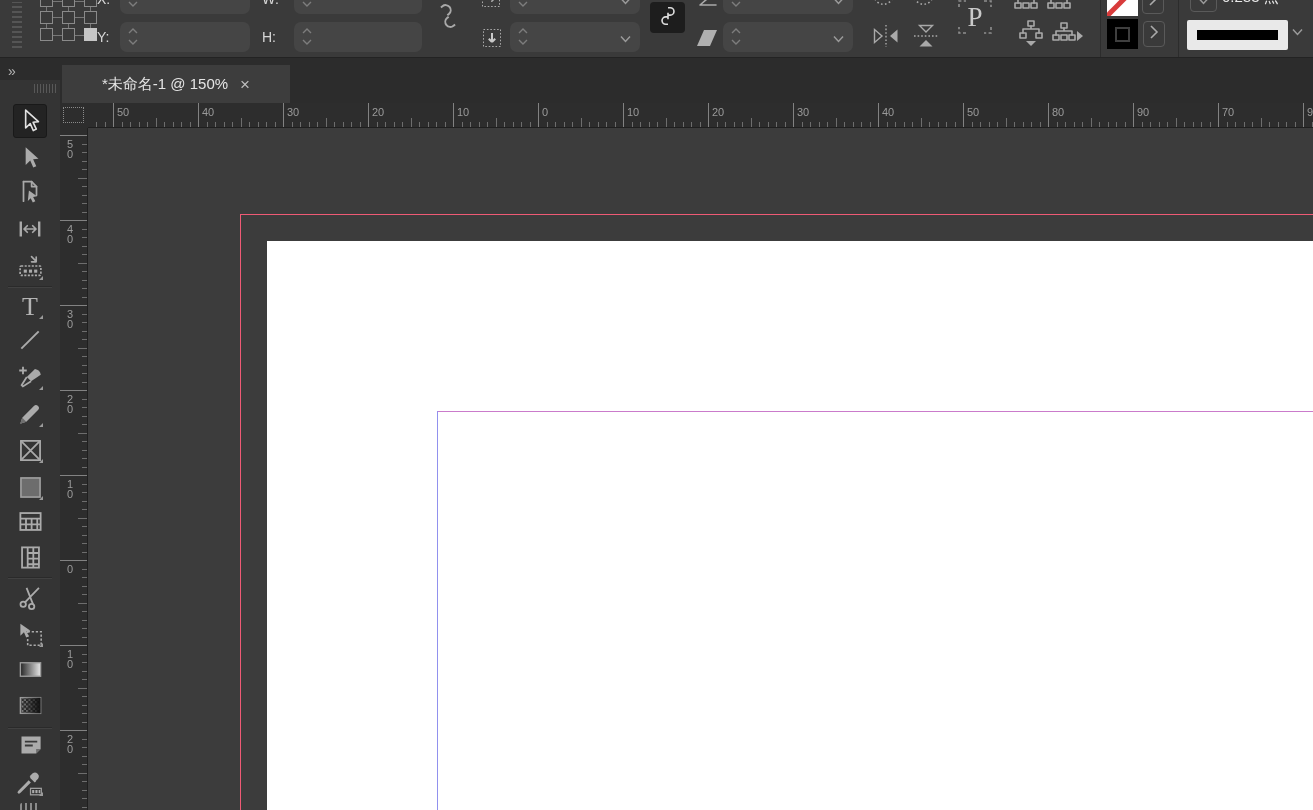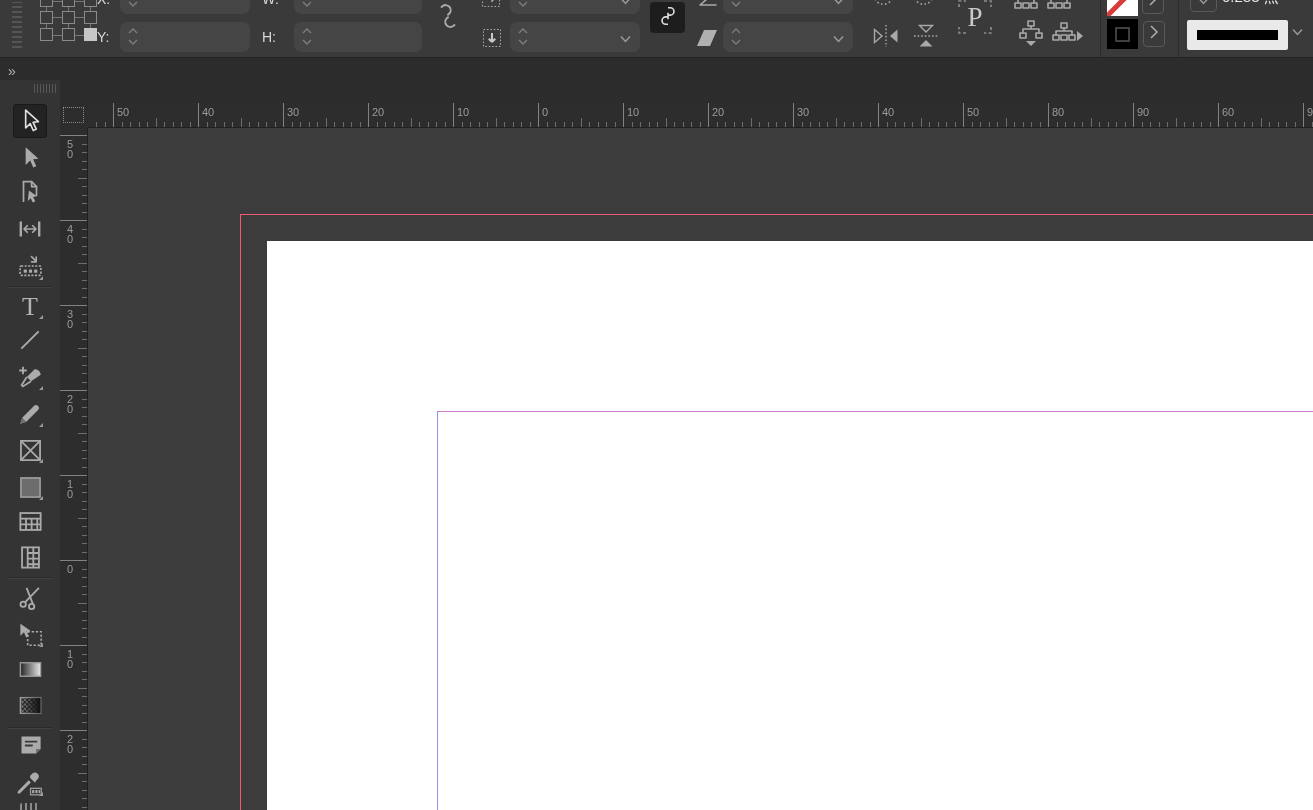--- a/index.html
+++ b/index.html
@@ -294,20 +294,24 @@
   <div id="stroke-style">
         <div class="bar"></div>
       </div>
   <span id="stroke-style-chev"><svg width="13" height="12" viewBox="0 0 13 12">
           <path d="M2 3.5 l4.5 5 4.5-5" stroke="#9a9a9a" stroke-width="1.5" fill="none"></path>
         </svg></span>
 </div>
 
 <div id="tab-strip">
   <div id="collapse">»</div>
+  <div id="doc-tab">
+    <span>*未命名-1 @ 150%</span>
+    <span class="close">×</span>
+  </div>
 </div>
 
 <div id="ruler-corner">
       <div class="dotbox"></div>
     </div>
 <div id="h-ruler">
       <div class="htick-major" style="left: 25px;"></div>
       <div class="hlab" style="left: 29px;">50</div>
       <div class="htick-major" style="left: 110px;"></div>
       <div class="hlab" style="left: 114px;">40</div>
@@ -327,21 +331,21 @@
       <div class="hlab" style="left: 709px;">30</div>
       <div class="htick-major" style="left: 790px;"></div>
       <div class="hlab" style="left: 794px;">40</div>
       <div class="htick-major" style="left: 875px;"></div>
       <div class="hlab" style="left: 879px;">50</div>
       <div class="htick-major" style="left: 960px;"></div>
       <div class="hlab" style="left: 964px;">80</div>
       <div class="htick-major" style="left: 1045px;"></div>
       <div class="hlab" style="left: 1049px;">90</div>
       <div class="htick-major" style="left: 1130px;"></div>
-      <div class="hlab" style="left: 1134px;">60</div>
+      <div class="hlab" style="left: 1134px;">70</div>
       <div class="htick-major" style="left: 1215px;"></div>
       <div class="hlab" style="left: 1219px;">90</div>
       <div class="htick-minor" style="left: 8px; height: 5px;"></div>
       <div class="htick-minor" style="left: 16.5px; height: 5px;"></div>
       <div class="htick-minor" style="left: 33.5px; height: 5px;"></div>
       <div class="htick-minor" style="left: 42px; height: 5px;"></div>
       <div class="htick-minor" style="left: 50.5px; height: 5px;"></div>
       <div class="htick-minor" style="left: 59px; height: 5px;"></div>
       <div class="htick-minor" style="left: 67.5px; height: 9px;"></div>
       <div class="htick-minor" style="left: 76px; height: 5px;"></div>

